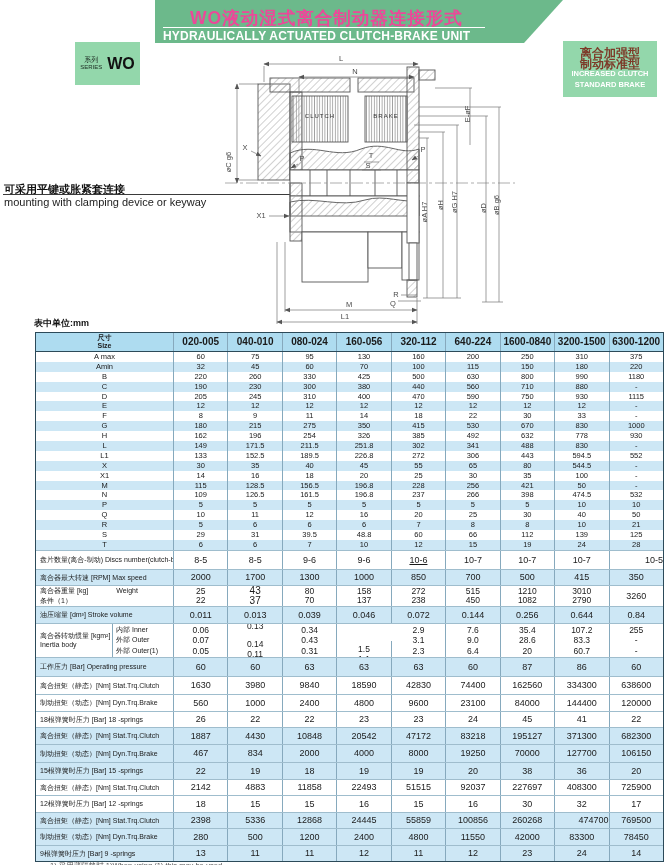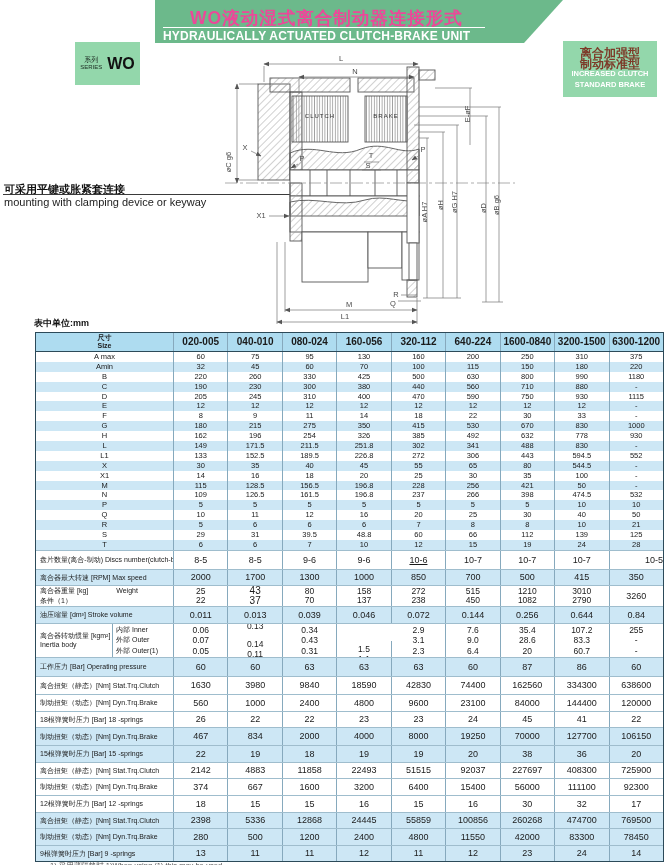--- a/index.html
+++ b/index.html
@@ -613,20 +613,32 @@
         <div class="c fx" style="line-height: 15px;">26</div>
         <div class="c fx" style="line-height: 15px;">22</div>
         <div class="c fx" style="line-height: 15px;">22</div>
         <div class="c fx" style="line-height: 15px;">23</div>
         <div class="c fx" style="line-height: 15px;">23</div>
         <div class="c fx" style="line-height: 15px;">24</div>
         <div class="c fx" style="line-height: 15px;">45</div>
         <div class="c fx" style="line-height: 15px;">41</div>
         <div class="c fx last" style="line-height: 15px;">22</div>
       </div>
+      <div class="tr sp sh" style="height: 16px;">
+        <div class="c lab slab" style="line-height: 16px;">离合扭矩（静态）[Nm] Stat.Trq.Clutch</div>
+        <div class="c fx" style="line-height: 16px;">1887</div>
+        <div class="c fx" style="line-height: 16px;">4430</div>
+        <div class="c fx" style="line-height: 16px;">10848</div>
+        <div class="c fx" style="line-height: 16px;">20542</div>
+        <div class="c fx" style="line-height: 16px;">47172</div>
+        <div class="c fx" style="line-height: 16px;">83218</div>
+        <div class="c fx" style="line-height: 16px;">195127</div>
+        <div class="c fx" style="line-height: 16px;">371300</div>
+        <div class="c fx last" style="line-height: 16px;">682300</div>
+      </div>
       <div class="tr sp sh" style="height: 17px;">
         <div class="c lab slab" style="line-height: 17px;">制动扭矩（动态）[Nm] Dyn.Trq.Brake</div>
         <div class="c fx" style="line-height: 17px;">467</div>
         <div class="c fx" style="line-height: 17px;">834</div>
         <div class="c fx" style="line-height: 17px;">2000</div>
         <div class="c fx" style="line-height: 17px;">4000</div>
         <div class="c fx" style="line-height: 17px;">8000</div>
         <div class="c fx" style="line-height: 17px;">19250</div>
         <div class="c fx" style="line-height: 17px;">70000</div>
         <div class="c fx" style="line-height: 17px;">127700</div>
@@ -650,53 +662,41 @@
         <div class="c fx" style="line-height: 15px;">4883</div>
         <div class="c fx" style="line-height: 15px;">11858</div>
         <div class="c fx" style="line-height: 15px;">22493</div>
         <div class="c fx" style="line-height: 15px;">51515</div>
         <div class="c fx" style="line-height: 15px;">92037</div>
         <div class="c fx" style="line-height: 15px;">227697</div>
         <div class="c fx" style="line-height: 15px;">408300</div>
         <div class="c fx last" style="line-height: 15px;">725900</div>
       </div>
       <div class="tr sp" style="height: 16px;">
-        <div class="c lab slab" style="line-height: 16px;">制动扭矩（动态）[Nm] Dyn.Trq.Brake</div>
-        <div class="c fx" style="line-height: 16px;">374</div>
-        <div class="c fx" style="line-height: 16px;">667</div>
-        <div class="c fx" style="line-height: 16px;">1600</div>
-        <div class="c fx" style="line-height: 16px;">3200</div>
-        <div class="c fx" style="line-height: 16px;">6400</div>
-        <div class="c fx" style="line-height: 16px;">15400</div>
-        <div class="c fx" style="line-height: 16px;">56000</div>
-        <div class="c fx" style="line-height: 16px;">111100</div>
-        <div class="c fx last" style="line-height: 16px;">92300</div>
-      </div>
-      <div class="tr sp" style="height: 16px;">
         <div class="c lab slab" style="line-height: 16px;">12根弹簧时压力 [Bar] 12 -springs</div>
         <div class="c fx" style="line-height: 16px;">18</div>
         <div class="c fx" style="line-height: 16px;">15</div>
         <div class="c fx" style="line-height: 16px;">15</div>
         <div class="c fx" style="line-height: 16px;">16</div>
         <div class="c fx" style="line-height: 16px;">15</div>
         <div class="c fx" style="line-height: 16px;">16</div>
         <div class="c fx" style="line-height: 16px;">30</div>
         <div class="c fx" style="line-height: 16px;">32</div>
         <div class="c fx last" style="line-height: 16px;">17</div>
       </div>
       <div class="tr sp sh" style="height: 15px;">
         <div class="c lab slab" style="line-height: 15px;">离合扭矩（静态）[Nm] Stat.Trq.Clutch</div>
         <div class="c fx" style="line-height: 15px;">2398</div>
         <div class="c fx" style="line-height: 15px;">5336</div>
         <div class="c fx" style="line-height: 15px;">12868</div>
         <div class="c fx" style="line-height: 15px;">24445</div>
         <div class="c fx" style="line-height: 15px;">55859</div>
         <div class="c fx" style="line-height: 15px;">100856</div>
         <div class="c fx" style="line-height: 15px;">260268</div>
-        <div class="c fx" style="line-height: 15px;">474700</div>
+        <div class="c fx" style="line-height: 15px; text-align: right;">474700</div>
         <div class="c fx last" style="line-height: 15px;">769500</div>
       </div>
       <div class="tr sp sh" style="height: 16px;">
         <div class="c lab slab" style="line-height: 16px;">制动扭矩（动态）[Nm] Dyn.Trq.Brake</div>
         <div class="c fx" style="line-height: 16px;">280</div>
         <div class="c fx" style="line-height: 16px;">500</div>
         <div class="c fx" style="line-height: 16px;">1200</div>
         <div class="c fx" style="line-height: 16px;">2400</div>
         <div class="c fx" style="line-height: 16px;">4800</div>
         <div class="c fx" style="line-height: 16px;">11550</div>

